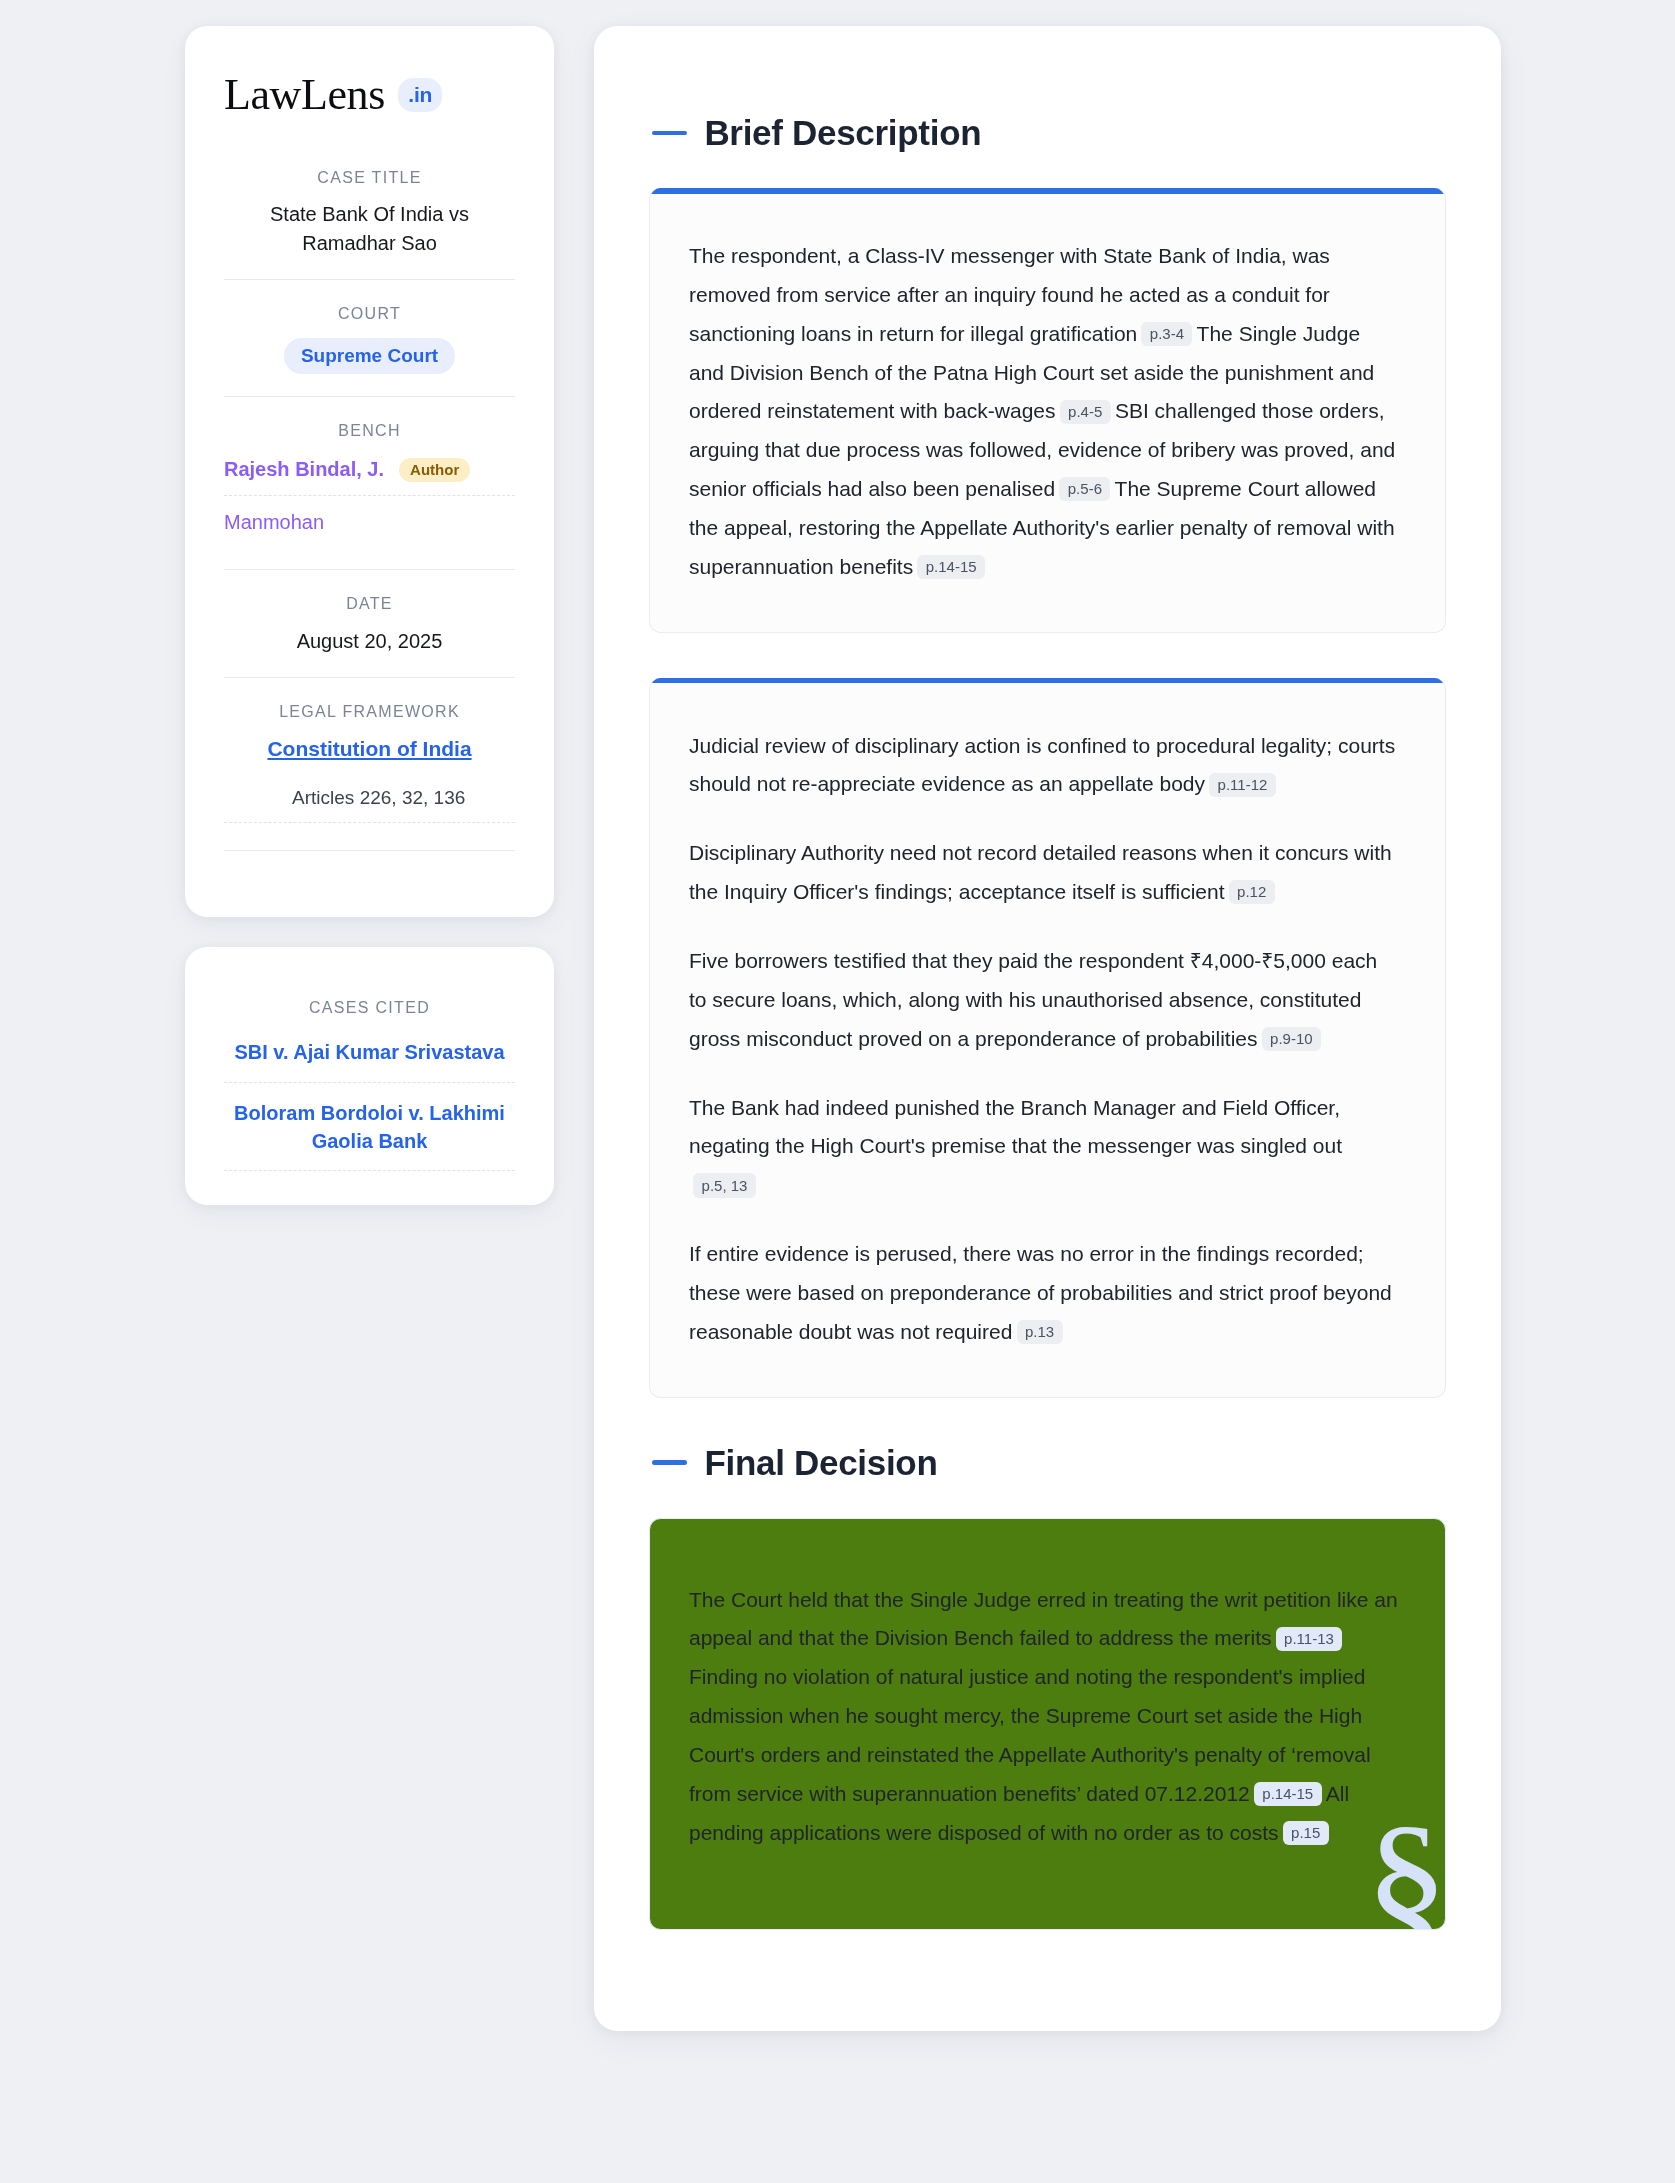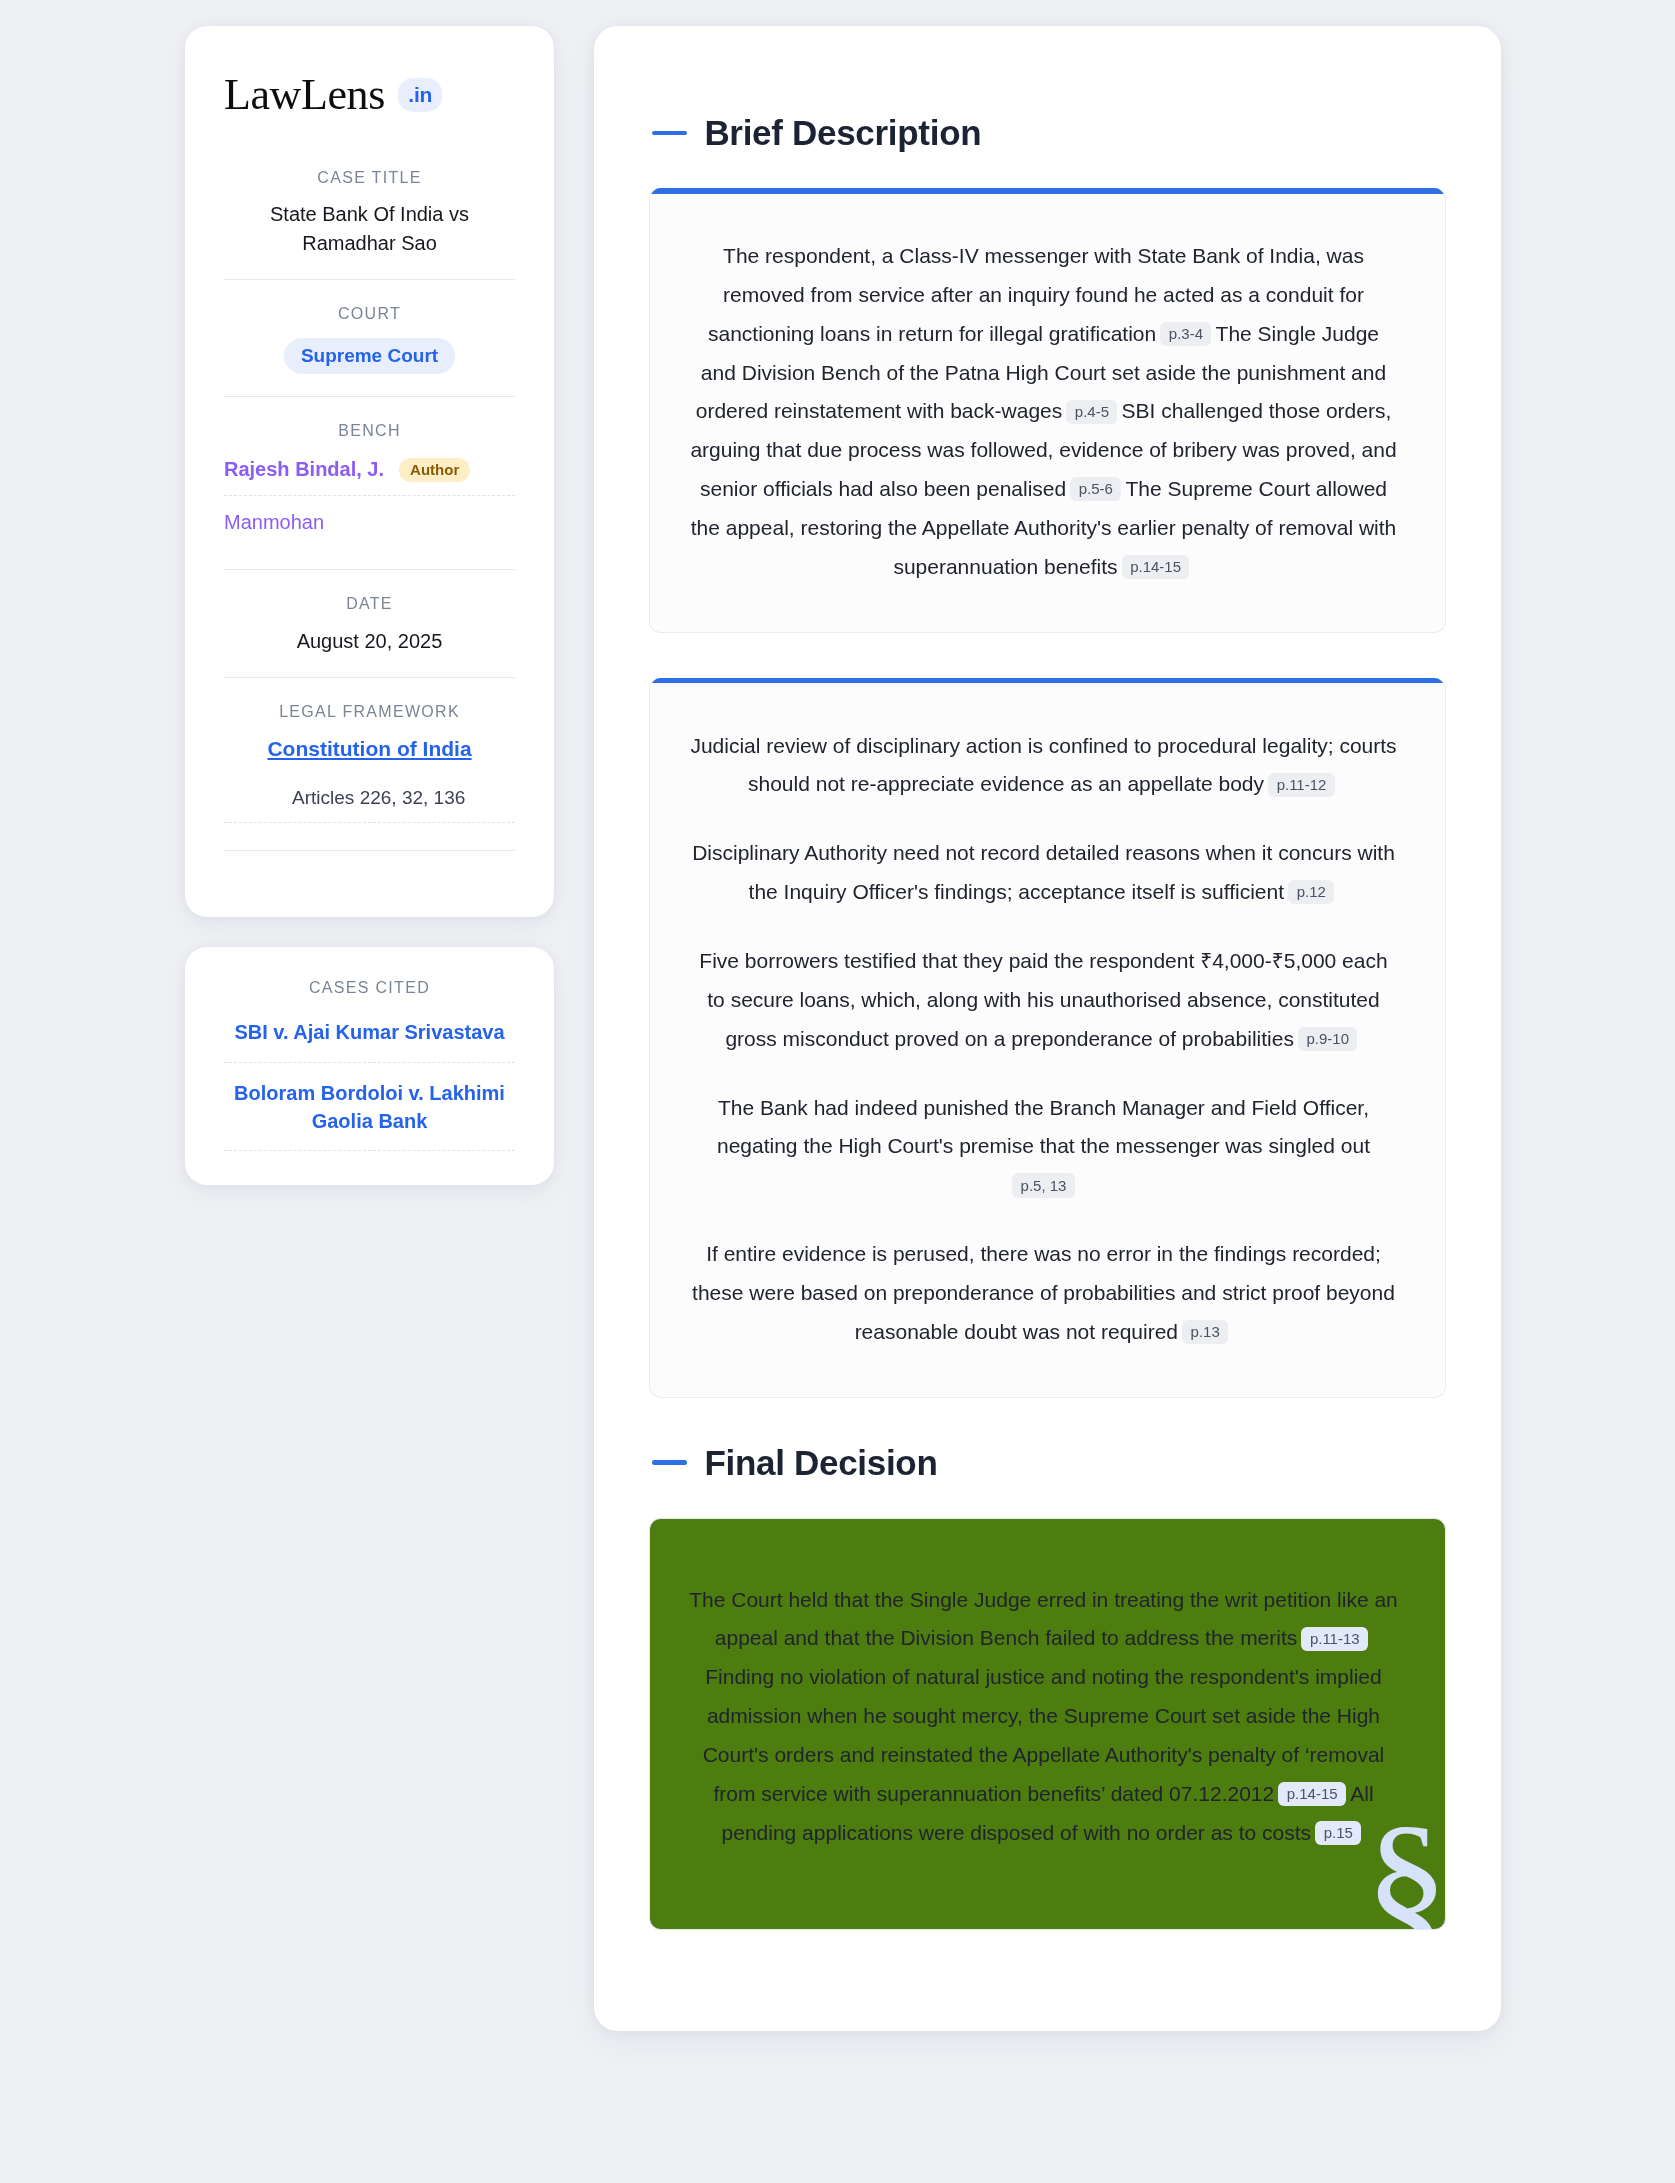--- a/index.html
+++ b/index.html
@@ -136,21 +136,21 @@
     color: #3c4251;
     padding: 0 0 13.4px 18.4px;
     border-bottom: 1.3px dashed #dfe2e9;
   }
   .article-spacer {
     height: 28.5px;
     border-bottom: 0.8px solid #e7e9ee;
   }
 
   
-  .cited-card { padding: 32px 39px 34px 39px; }
+  .cited-card { padding: 52px 39px 34px 39px; }
   .cited-label {
     font-size: 16px;
     letter-spacing: 1.3px;
     color: #7b8496;
     text-transform: uppercase;
     margin-bottom: 22px;
   }
   .cited-item {
     font-size: 20px;
     color: #2563eb;
@@ -166,21 +166,20 @@
     margin-left: 40px;
     width: 907px;
     flex: 0 0 907px;
   }
   .content-card {
     background: #ffffff;
     border-radius: 23.5px;
     padding: 87px 55px 101px 55px;
     box-shadow: 0 1.7px 11.7px rgba(32, 44, 70, 0.05),
                 0 10px 34px rgba(32, 44, 70, 0.05);
-    text-align: center;
   }
 
   .section { margin-bottom: 0; }
   .section + .section { margin-top: 45px; }
 
   .section-head {
     display: flex;
     align-items: center;
     gap: 17px;
     margin-bottom: 35px;

